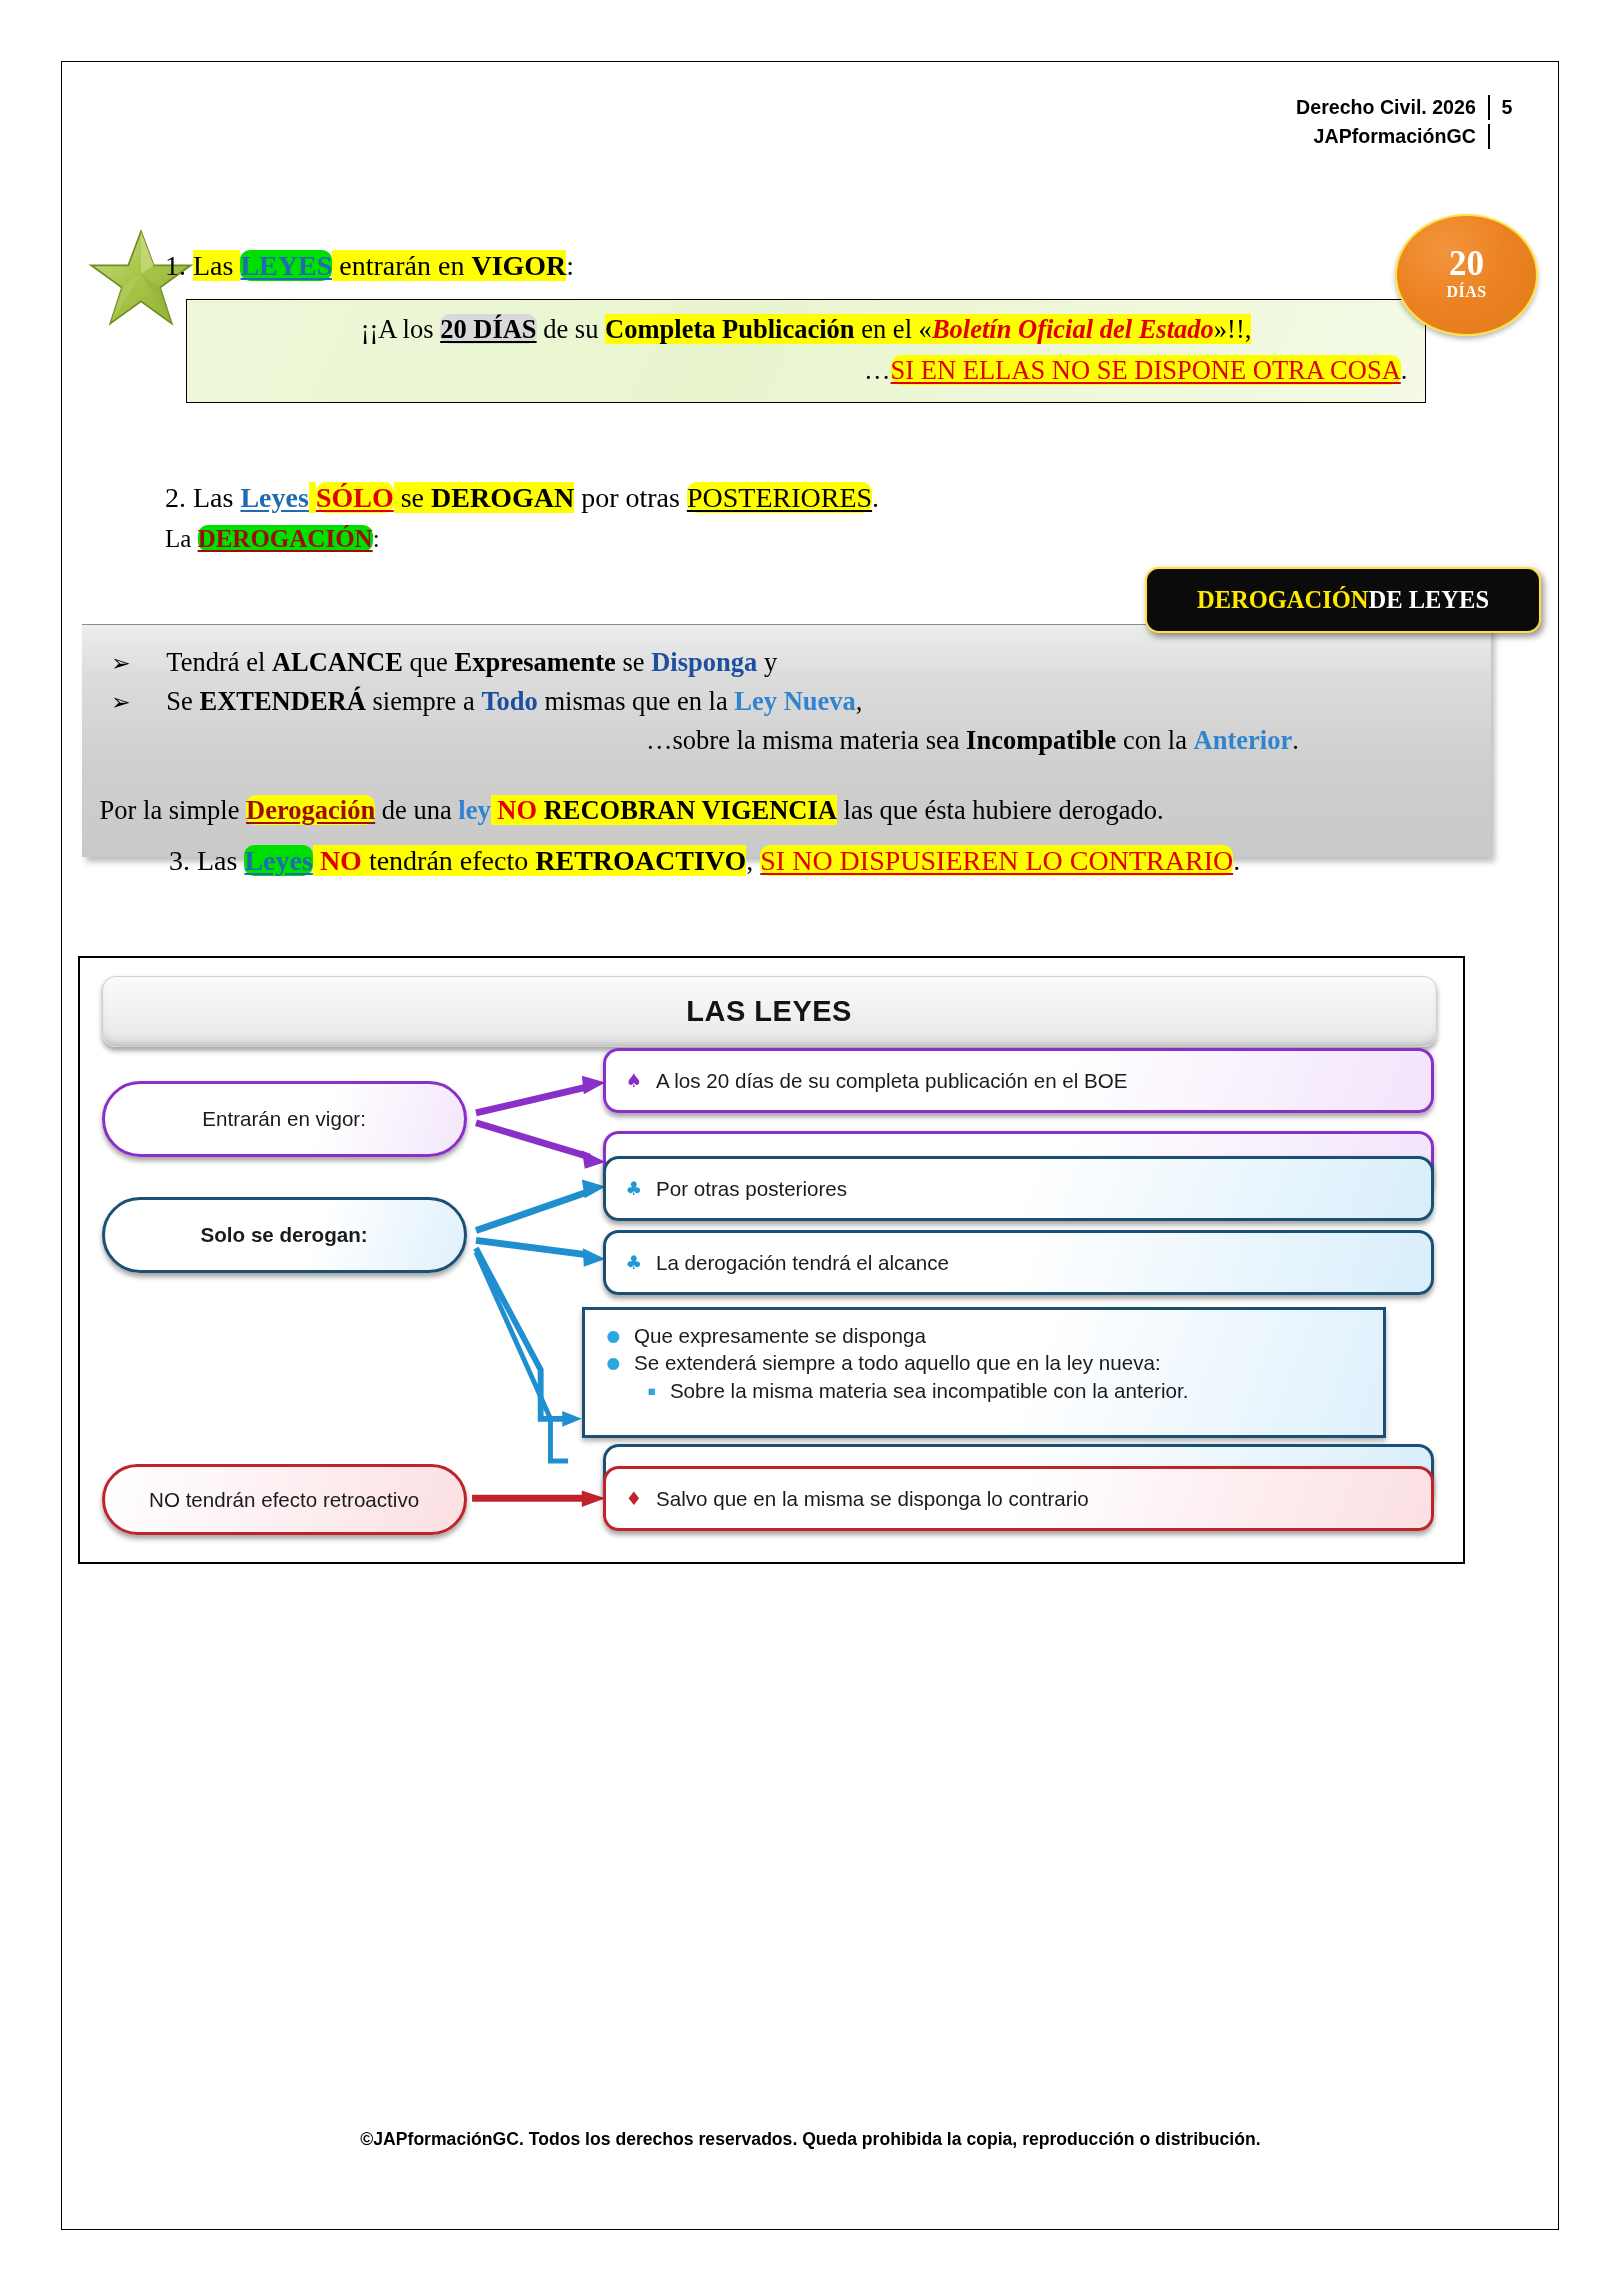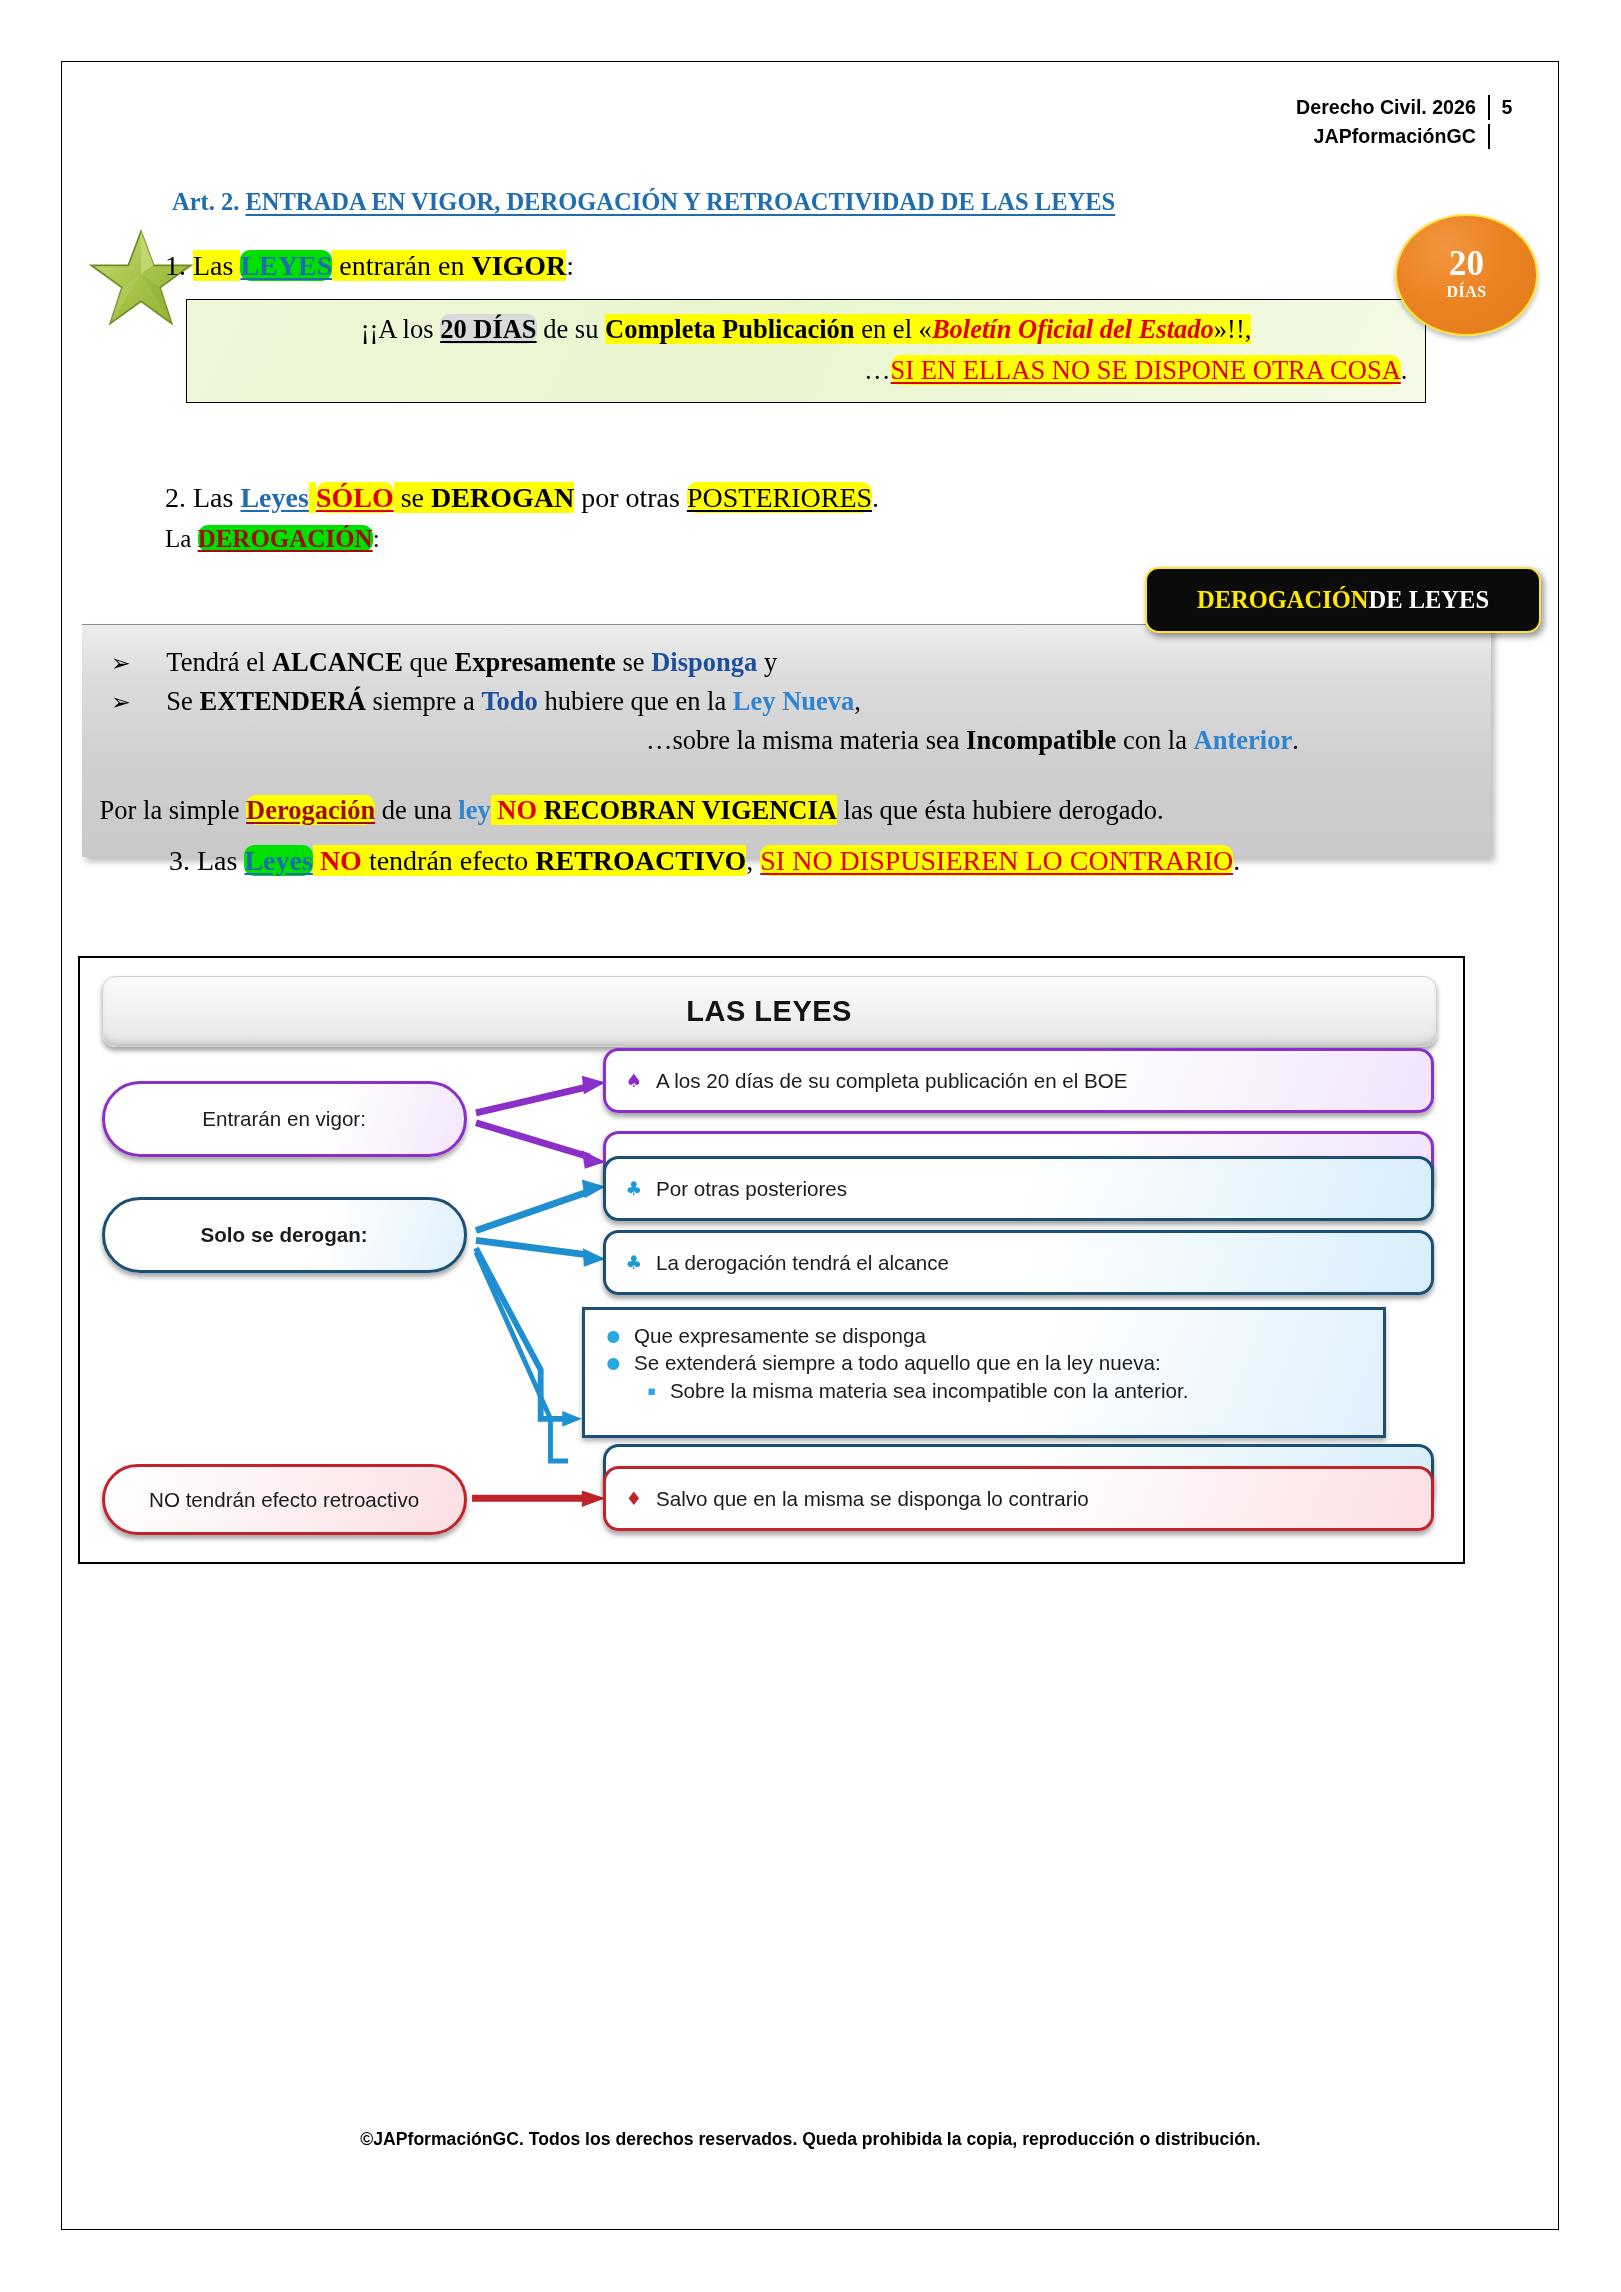--- a/index.html
+++ b/index.html
@@ -138,24 +138,20 @@
       <span class="hdr-sep"></span>
       <span class="hdr-page">5</span>
     </div>
     <div class="header-row">
       <span>JAPformaciónGC</span>
       <span class="hdr-sep"></span>
       <span class="hdr-spacer"></span>
     </div>
   </div>
 
-  <div class="art-title">
-    <span class="small">Art. 2.</span>
-    <span class="und">ENTRADA EN VIGOR, DEROGACIÓN Y RETROACTIVIDAD DE LAS LEYES</span>
-  </div>
 
   <svg class="star" viewBox="0 0 100 96">
     <defs>
       <linearGradient id="stargrad" x1="0" y1="0" x2="1" y2="1">
         <stop offset="0%" stop-color="#cfe08a"></stop>
         <stop offset="45%" stop-color="#a8c64a"></stop>
         <stop offset="100%" stop-color="#8fb032"></stop>
       </linearGradient>
     </defs>
     <polygon points="50,4 62,36 97,36 68,57 79,91 50,70 21,91 32,57 3,36 38,36" fill="url(#stargrad)" stroke="#6f8c22" stroke-width="1.6"></polygon>
@@ -190,21 +186,21 @@
     <span>La </span><span class="hl-g darkred u">DEROGACIÓN</span><span>:</span>
   </div>
 
   <div class="graybox">
     <div class="gl" style="left:29px;top:21.6px;">
       <span class="arrowb">➢</span>
       <span style="display:inline-block;width:29px;"></span><span>Tendrá el </span><span class="bold">ALCANCE</span><span> que </span><span class="bold">Expresamente</span><span> se </span><span class="bold" style="color:#1d4f9e;">Disponga</span><span> y</span>
     </div>
     <div class="gl" style="left:29px;top:61px;">
       <span class="arrowb">➢</span>
-      <span style="display:inline-block;width:29px;"></span><span>Se </span><span class="bold">EXTENDERÁ</span><span> siempre a </span><span class="bold" style="color:#1d4f9e;">Todo</span><span> hubiere que en la </span><span class="bold" style="color:#2f84d0;">Ley Nueva</span><span>,</span>
+      <span style="display:inline-block;width:29px;"></span><span>Se </span><span class="bold">EXTENDERÁ</span><span> siempre a </span><span class="bold" style="color:#1d4f9e;">Todo</span><span> mismas que en la </span><span class="bold" style="color:#2f84d0;">Ley Nueva</span><span>,</span>
     </div>
     <div class="gl" style="left:564px;top:100px;">
       <span>…sobre la misma materia sea </span><span class="bold">Incompatible</span><span> con la </span><span class="bold" style="color:#2f84d0;">Anterior</span><span>.</span>
     </div>
     <div class="gl" style="left:17.6px;top:170px;">
       <span>Por la simple </span><span class="hl-y darkred bold u">Derogación</span><span> de una </span><span class="bold" style="color:#2f84d0;">ley</span><span class="hl-y"> </span><span class="hl-y red bold">NO</span><span class="hl-y bold"> RECOBRAN VIGENCIA</span><span> las que ésta hubiere derogado.</span>
     </div>
   </div>
 
   <div class="derog-badge">

